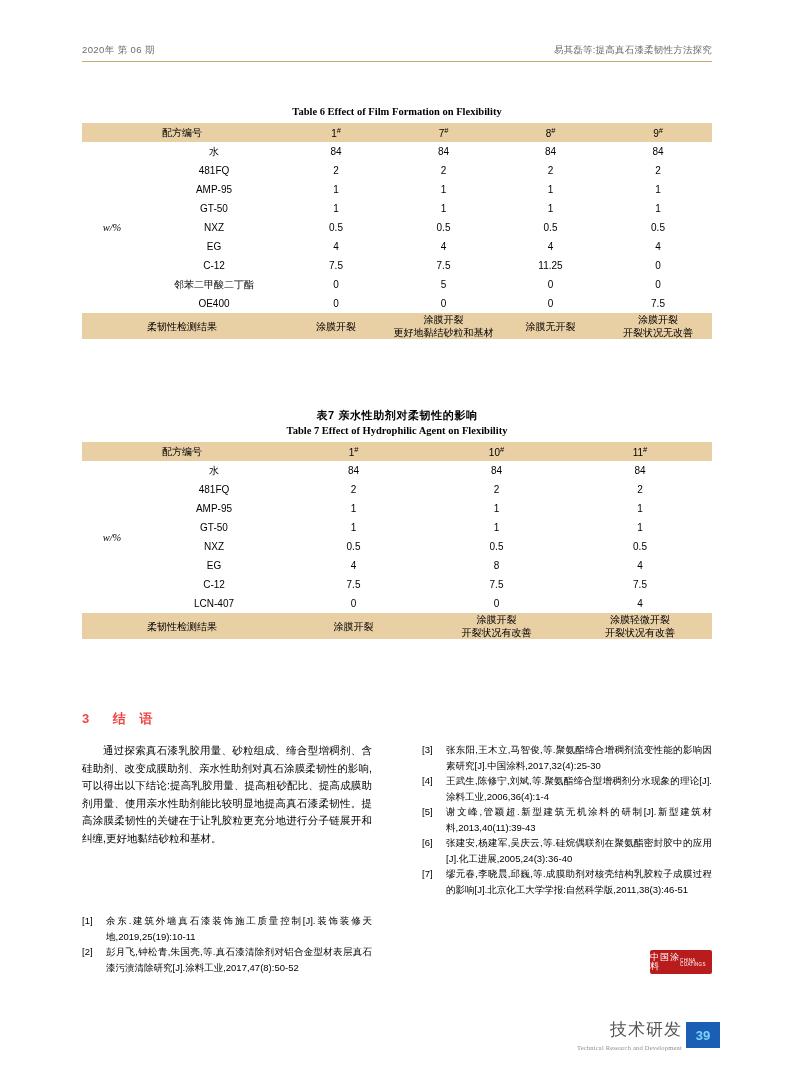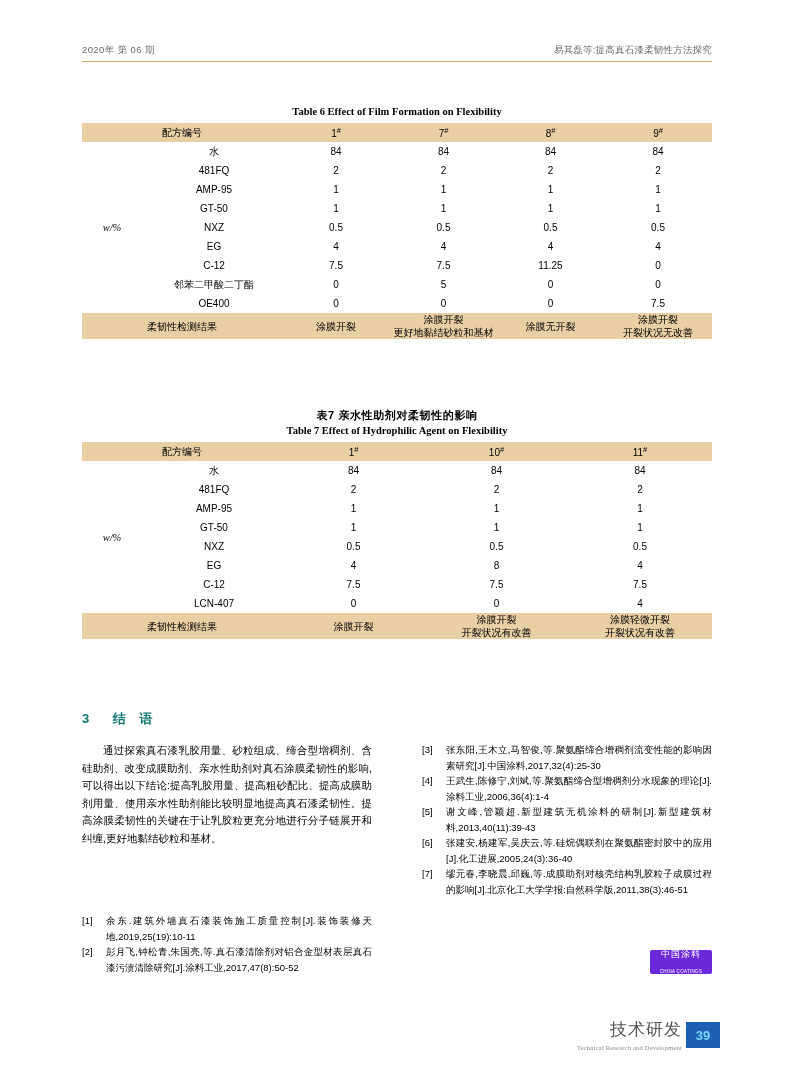--- a/index.html
+++ b/index.html
@@ -89,21 +89,21 @@
     font-size: 10px;
     line-height: 13px;
   }
   .two-line { display: block; }
 
   
   .sec-title {
     position: absolute;
     font-size: 13px;
     font-weight: bold;
-    color: #0f766e;
+    color: #ef4444;
     letter-spacing: 5px;
   }
   .body-col {
     position: absolute;
     font-size: 10.5px;
     line-height: 17.5px;
     text-align: justify;
   }
   .body-col p { margin: 0; }
   .indent { text-indent: 21px; }
@@ -132,25 +132,25 @@
   }
   .ref-txt { flex: 1; text-align: justify; }
 
   
   .logo-box {
     position: absolute;
     right: 82px;
     top: 950px;
     width: 62px;
     height: 24px;
-    background: #6d28d9;
+    background: #b91c1c;
     color: #fff;
     border-radius: 2px;
     display: flex;
-    flex-direction: column;
+    flex-direction: row;
     align-items: center;
     justify-content: space-between;
     line-height: 1;
   }
   .logo-cn { font-size: 9px; letter-spacing: 1px; }
   .logo-en { font-size: 4.5px; letter-spacing: 0.3px; margin-top: 2px; }
 
   .footer-label {
     position: absolute;
     right: 112px;

